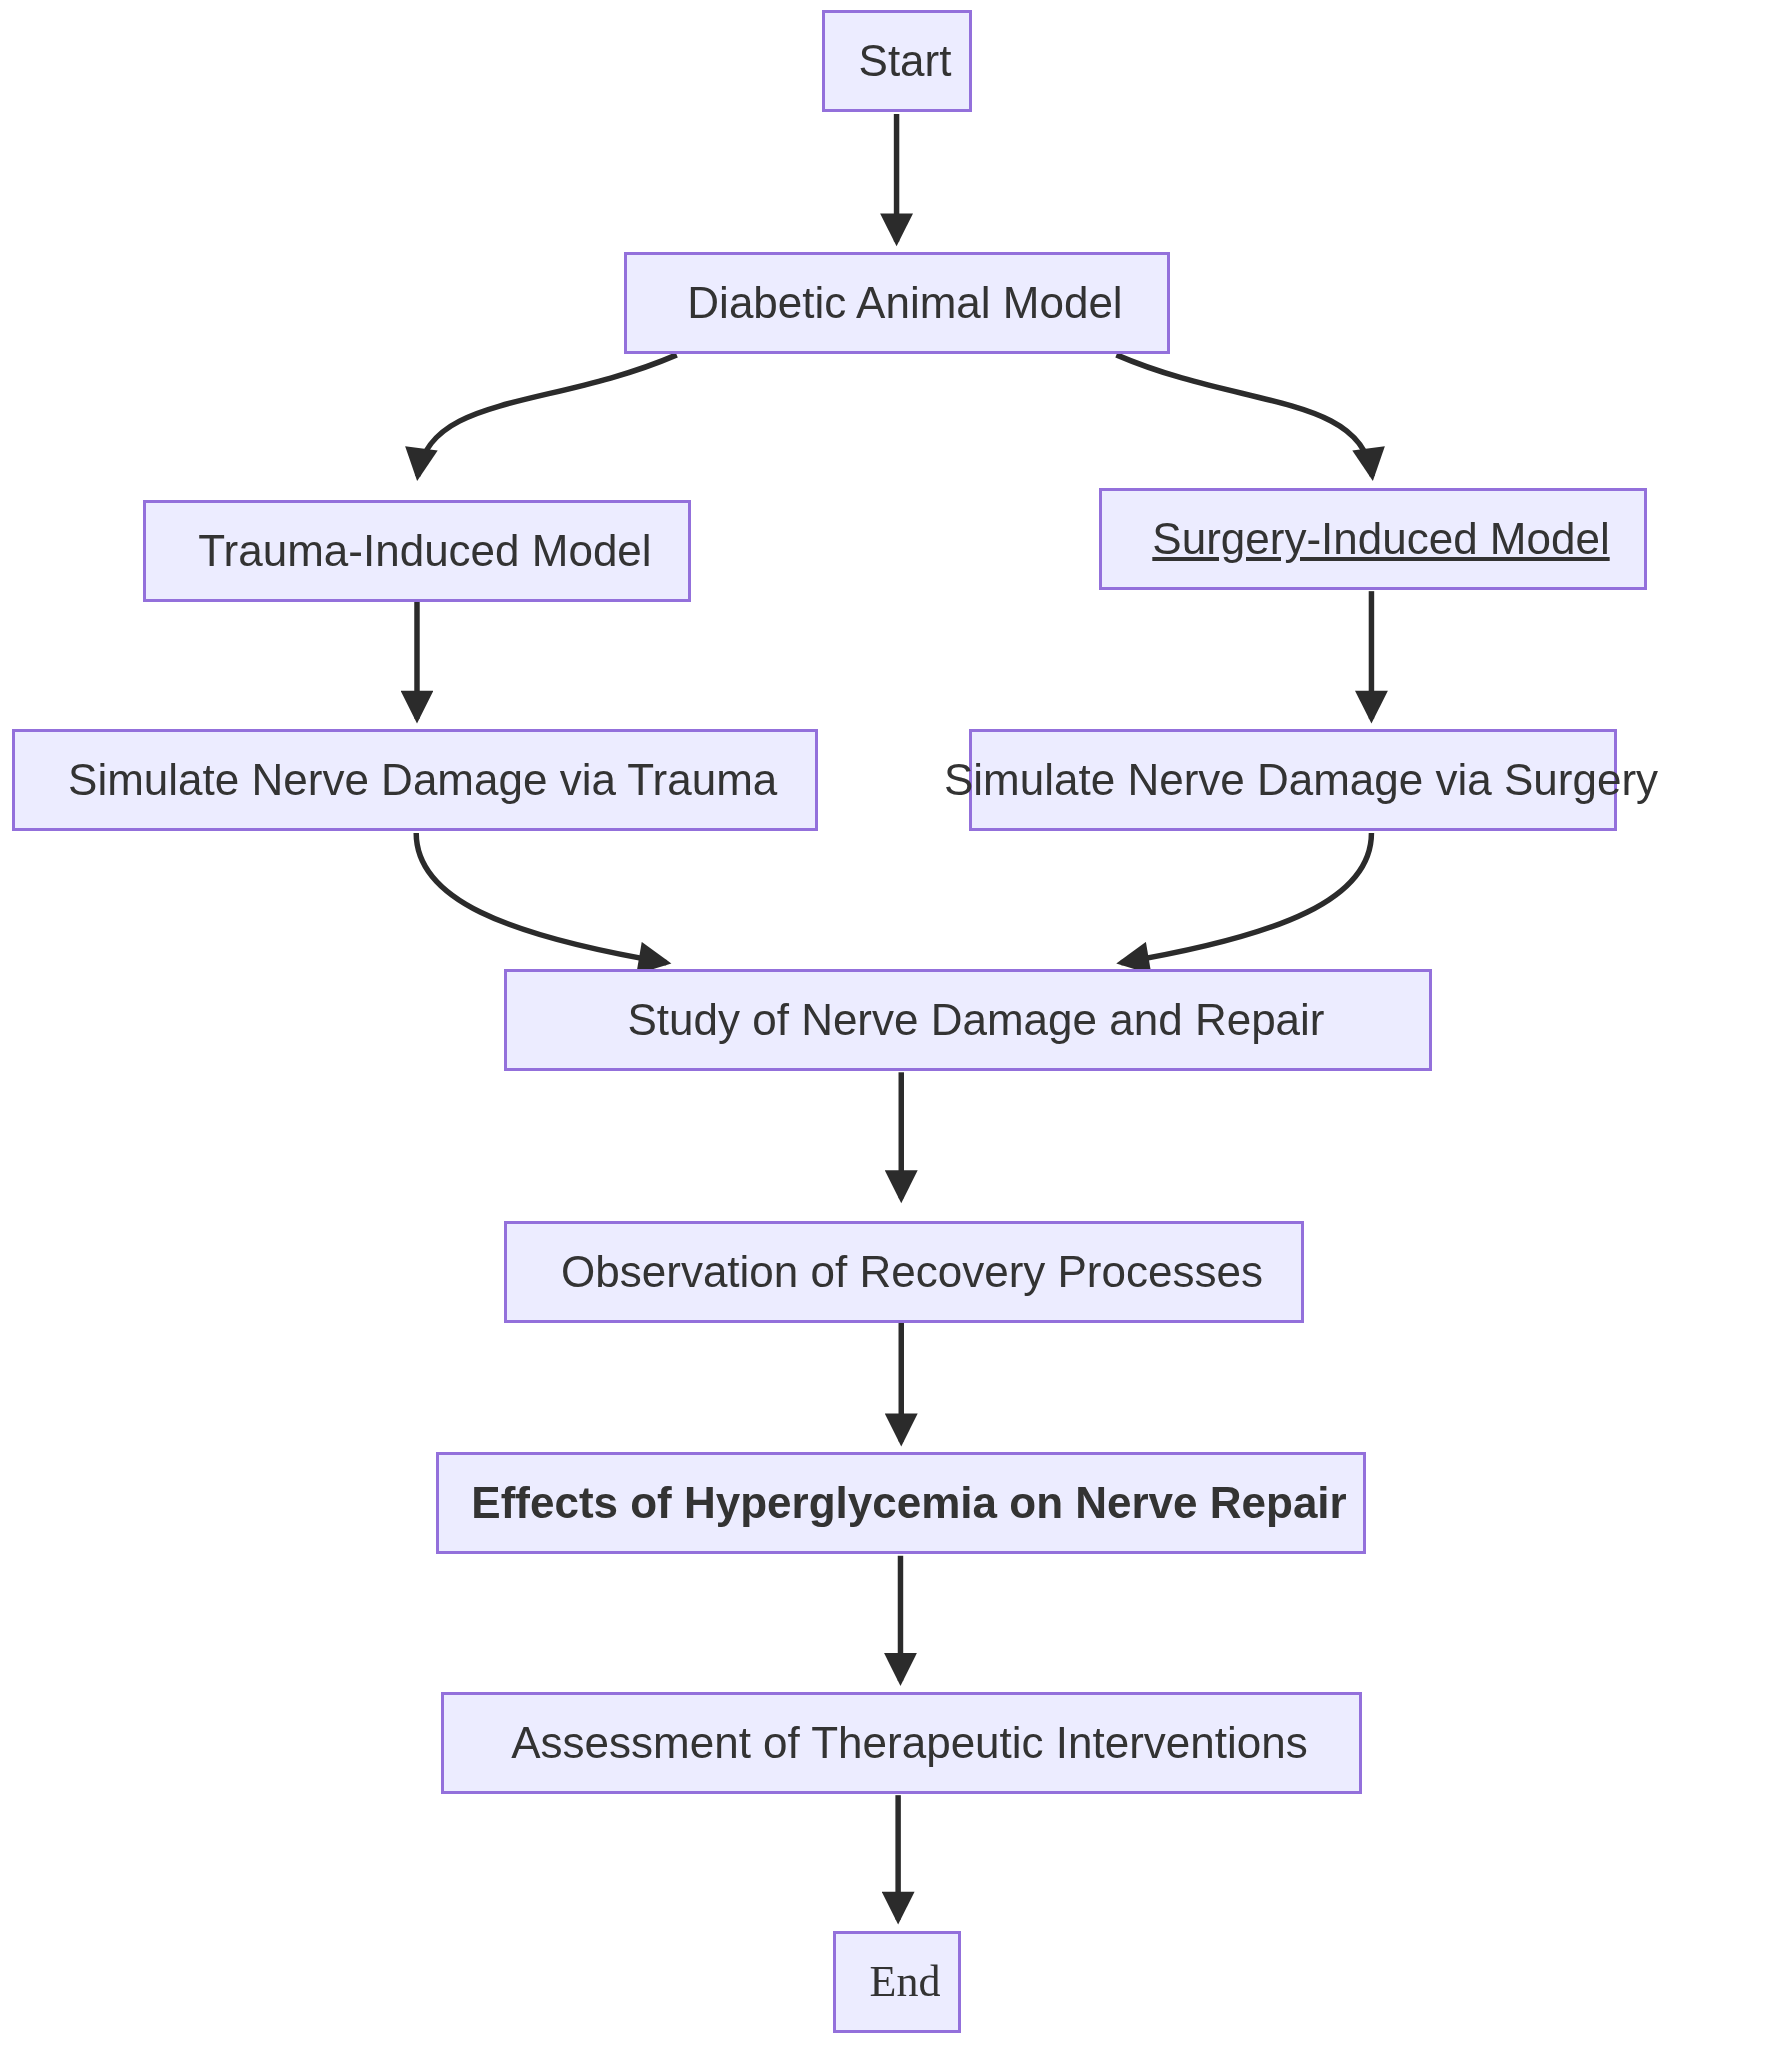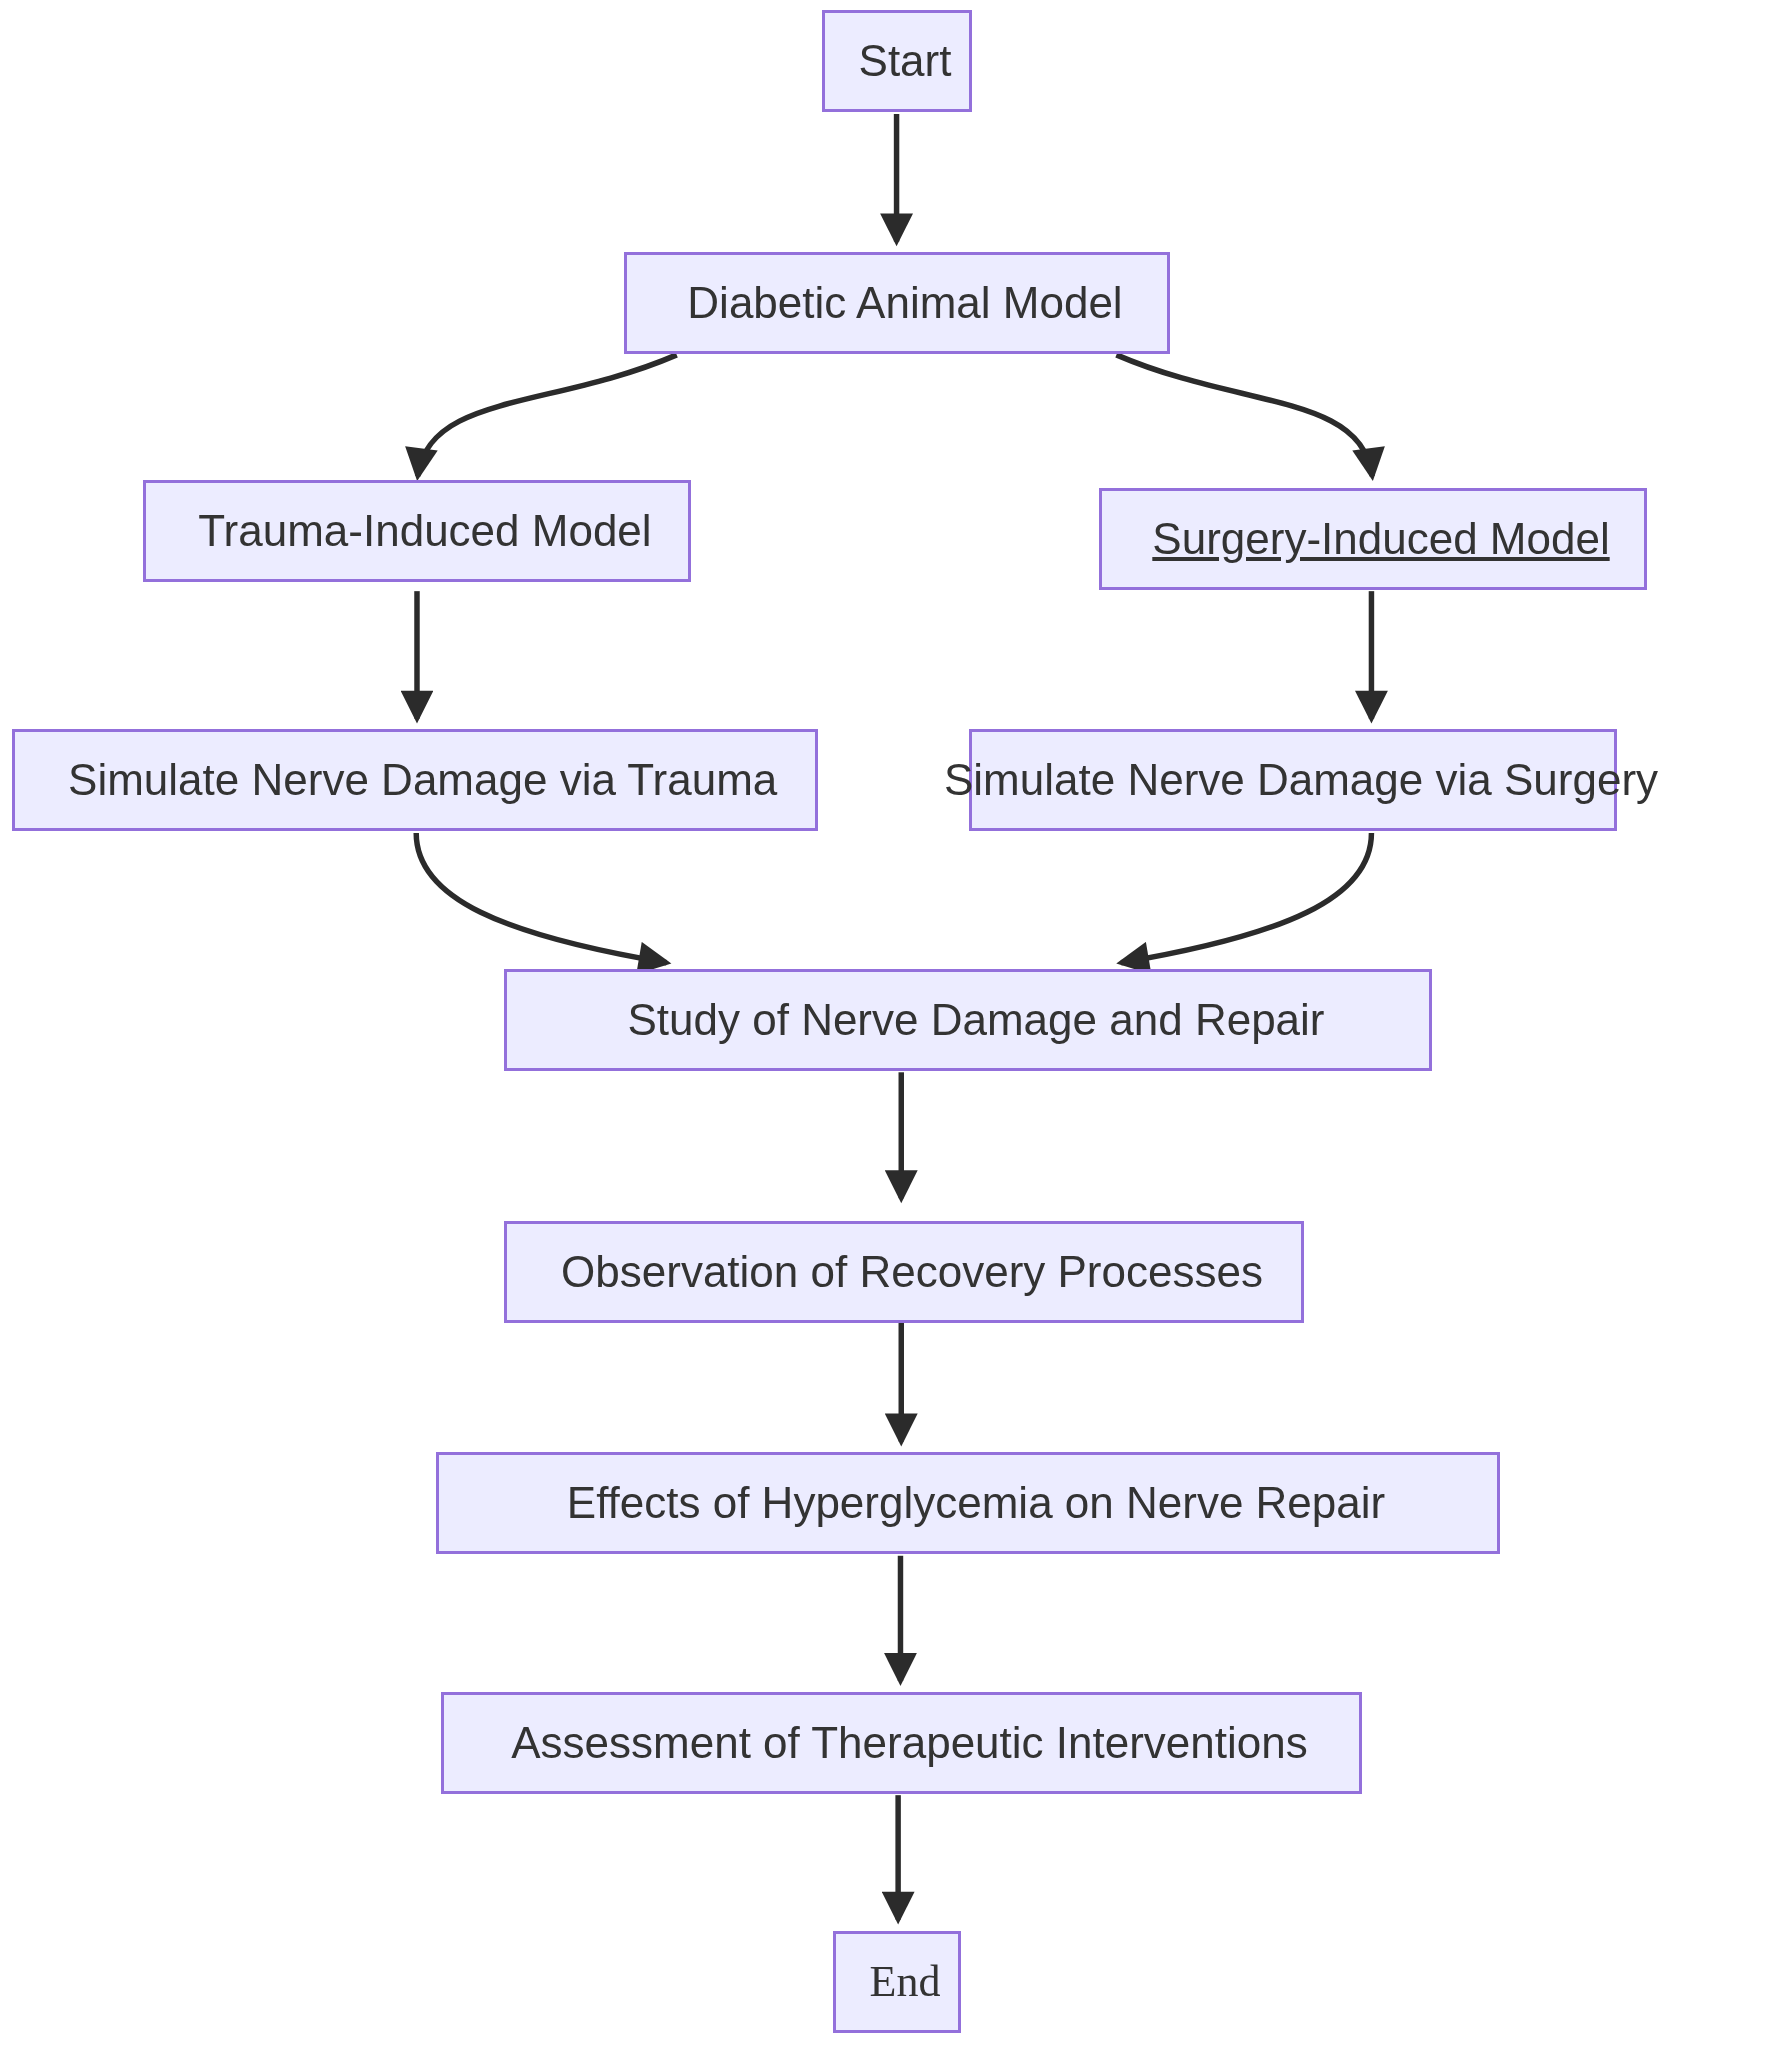--- a/index.html
+++ b/index.html
@@ -39,27 +39,27 @@
     display: flex;
     align-items: center;
     justify-content: center;
     white-space: nowrap;
     text-align: center;
     padding-left: 16px;
   }
   
   #n-start       { left: 822px; top: 10.2px;   width: 150px;  }
   #n-diabetic    { left: 624px;  top: 252px;  width: 546px;  }
-  #n-trauma      { left: 143px;  top: 480px;  width: 548px;  }
+  #n-trauma      { left: 143px;  top: 500px;  width: 548px;  }
   #n-surgery     { left: 1099px; top: 488px;  width: 548px; text-decoration: underline;  }
   #n-sim-trauma  { left: 11.7px;   top: 729px;  width: 806px; }
   #n-sim-surgery { left: 969px; top: 729px;  width: 648px; }
   #n-study       { left: 504px;  top: 969px; width: 928px; }
   #n-observation { left: 504px;  top: 1209px; width: 800px; margin-top: 12px; }
-  #n-effects     { left: 436px;  top: 1452px; width: 1064px; }
+  #n-effects     { left: 436px;  top: 1452px; width: 930px; font-weight: bold; }
   #n-assessment  { left: 441px;  top: 1692px; width: 921px; }
   #n-end         { left: 833px; top: 1931px; width: 128px; font-family: Liberation Serif, serif;  }
 </style>
 </head>
 <body>
 
 <div class="canvas">
 
   <svg class="edges" viewBox="0 0 2288 2614" xmlns="http://www.w3.org/2000/svg">
     <defs>

